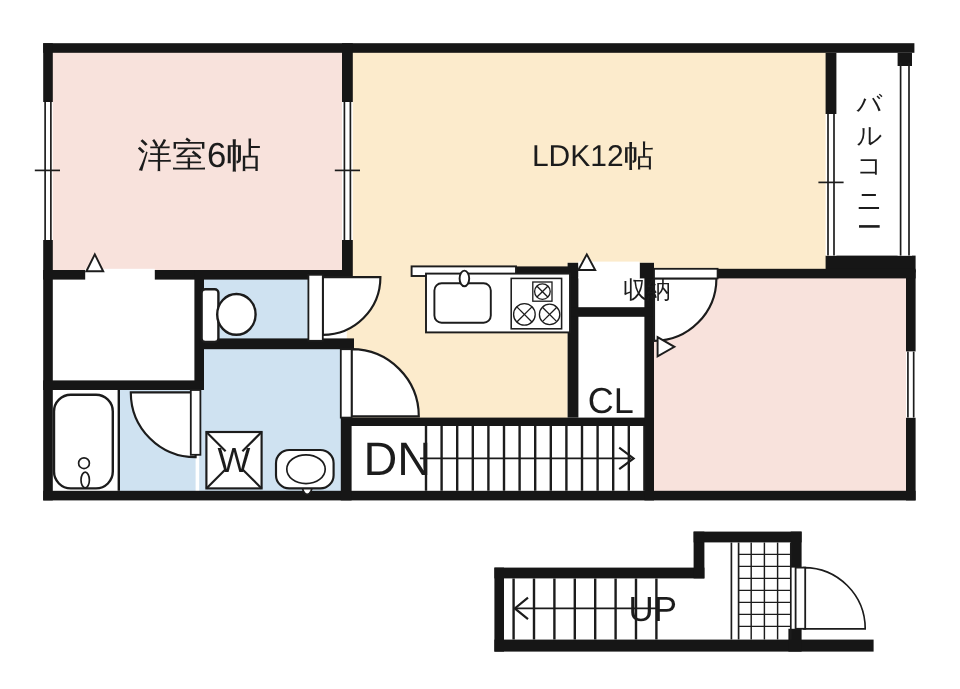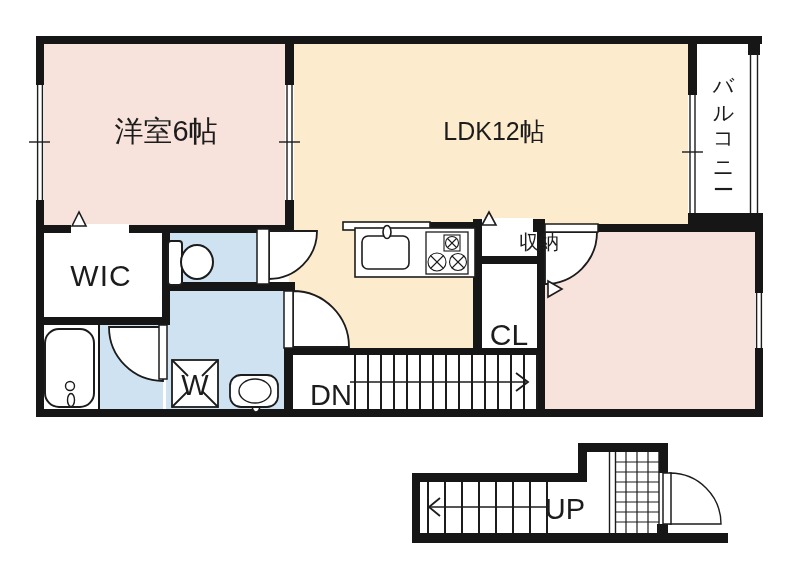--- a/index.html
+++ b/index.html
@@ -9,23 +9,23 @@
   .lbl{position:absolute;transform:translate(-50%,-50%);white-space:nowrap;
        color:#1c1c1c;line-height:1;}
   .lbl-bedroom6{left:166px;top:131px;font-size:29px;}
   .lbl-ldk{left:494px;top:131px;font-size:25px;}
   .lbl-balcony{left:724px;top:62px;transform:translateX(-50%);
        writing-mode:vertical-rl;font-size:21px;letter-spacing:5px;}
   .lbl-wic{left:101px;top:276px;font-size:30px;letter-spacing:1px;}
   .lbl-storage{left:507px;top:242px;font-size:20px;margin-left:32px;}
   .lbl-closet{left:509px;top:303px;font-size:30px;margin-top:32px;}
   .lbl-bedroom49{left:656px;top:318px;font-size:24px;}
-  .lbl-dn{left:331px;top:383px;font-size:29px;margin-top:12px;}
+  .lbl-dn{left:331px;top:383px;font-size:39px;}
   .lbl-washer{left:195px;top:385px;font-size:29px;}
-  .lbl-up{left:565px;top:509px;font-size:29px;}
+  .lbl-up{left:544px;top:509px;font-size:29px;}
 </style>
 </head>
 <body>
 
 <div class="canvas">
 
 <svg width="800" height="574" viewBox="0 0 800 574">
 
   <g>
     <rect x="40" y="40" width="249" height="190" fill="#f8e2dc"></rect>
@@ -222,20 +222,19 @@
   <g fill="#ffffff" stroke="#1c1c1c" stroke-width="1.6">
     <polygon points="72,226 79,212 86,226"></polygon>
     <polygon points="482,225 489,212 496,225"></polygon>
     <polygon points="548,281 562,289 548,297"></polygon>
   </g>
 </svg>
 
 <div class="lbl lbl-bedroom6">洋室6帖</div>
 <div class="lbl lbl-ldk">LDK12帖</div>
 <div class="lbl lbl-balcony">バルコニー</div>
-<div class="lbl lbl-wic">WIC</div>
 <div class="lbl lbl-storage">収納</div>
 <div class="lbl lbl-closet">CL</div>
 <div class="lbl lbl-dn">DN</div>
 <div class="lbl lbl-washer">W</div>
 <div class="lbl lbl-up">UP</div>
 
 </div>
 
 </body></html>

